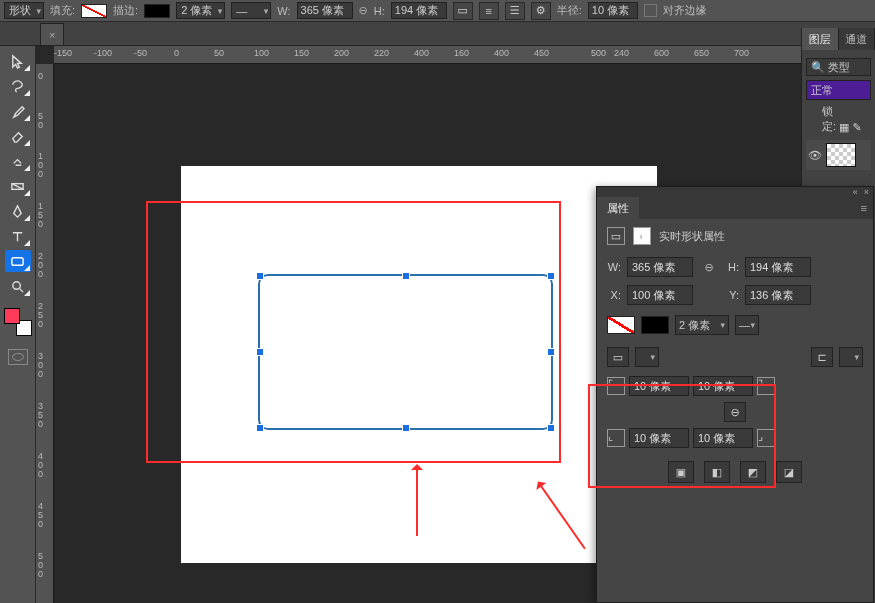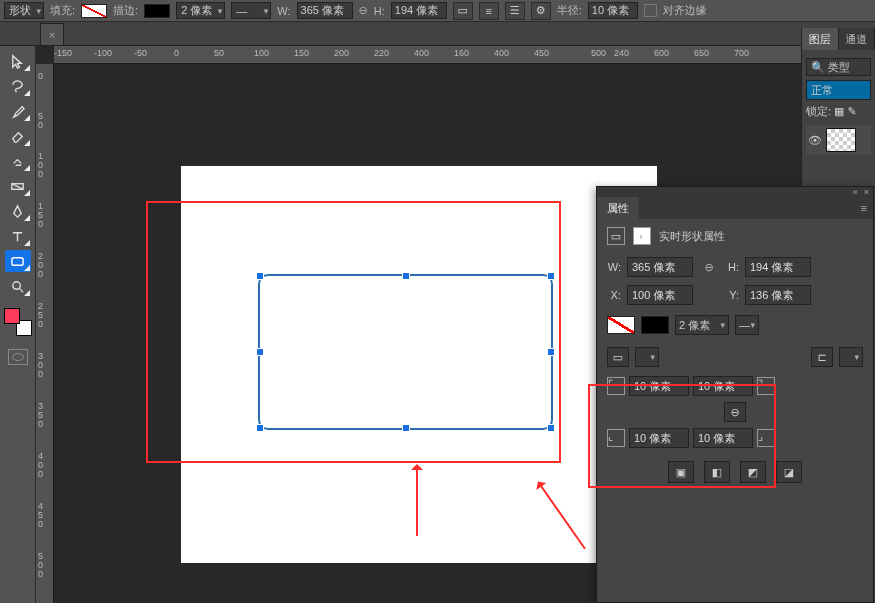--- a/index.html
+++ b/index.html
@@ -42,22 +42,22 @@
 .fgbg .fg{position:absolute;top:0;left:0;width:16px;height:16px;background:#ff3b5c;border:1px solid #000}
 .fgbg .bg{position:absolute;bottom:0;right:0;width:16px;height:16px;background:#fff;border:1px solid #000}
 .mask-mode{width:20px;height:16px;border:1px solid #888;margin-top:10px;position:relative}
 .mask-mode::after{content:"";position:absolute;inset:3px;border:1px solid #888;border-radius:50%}
 .right-dock{position:absolute;top:28px;right:0;width:74px;bottom:0;background:#424242;border-left:1px solid #222}
 .dock-tabs{display:flex;height:22px;background:#383838}
 .dock-tab{flex:1;display:flex;align-items:center;justify-content:center;font-size:11px;color:#bbb;border-right:1px solid #222}
 .dock-tab.on{background:#535353;color:#eee}
 .dock-body{padding:4px;font-size:11px}
 .search-kind{background:#3a3a3a;border:1px solid #222;height:18px;display:flex;align-items:center;padding:0 4px;margin:4px 0;gap:3px}
-.blend{background:#0369a1;border:1px solid #222;height:20px;display:flex;align-items:center;padding:0 4px;margin:4px 0}
-.lock-row{display:flex;align-items:center;gap:3px;margin:4px 0;font-size:10px;color:#bbb}
+.blend{background:#4c1d95;border:1px solid #222;height:20px;display:flex;align-items:center;padding:0 4px;margin:4px 0}
+.lock-row{display:flex;align-items:flex-end;gap:3px;margin:4px 16px;font-size:10px;color:#bbb}
 .layer-row{display:flex;align-items:center;gap:4px;background:#4a4a4a;padding:3px 2px;margin-top:6px}
 .eye{width:14px;text-align:center}
 .thumb{width:30px;height:24px;background:repeating-conic-gradient(#ccc 0 25%,#fff 0 50%) 0 0/8px 8px;border:1px solid #111}
 .props{position:absolute;top:186px;left:596px;width:278px;bottom:0;background:#454545;border:1px solid #1d1d1d;box-shadow:-2px 2px 8px rgba(0,0,0,.4)}
 .props .grip{height:10px;background:#373737;display:flex;justify-content:flex-end;align-items:center;padding:0 4px;gap:6px}
 .props .grip span{font-size:9px;color:#aaa}
 .p-tab-row{display:flex;height:22px;background:#373737}
 .p-tab{background:#454545;padding:0 10px;display:flex;align-items:center;color:#eee}
 .p-menu{margin-left:auto;padding:0 6px;display:flex;align-items:center;color:#aaa}
 .p-head{display:flex;align-items:center;gap:8px;padding:8px 10px;color:#ddd}

